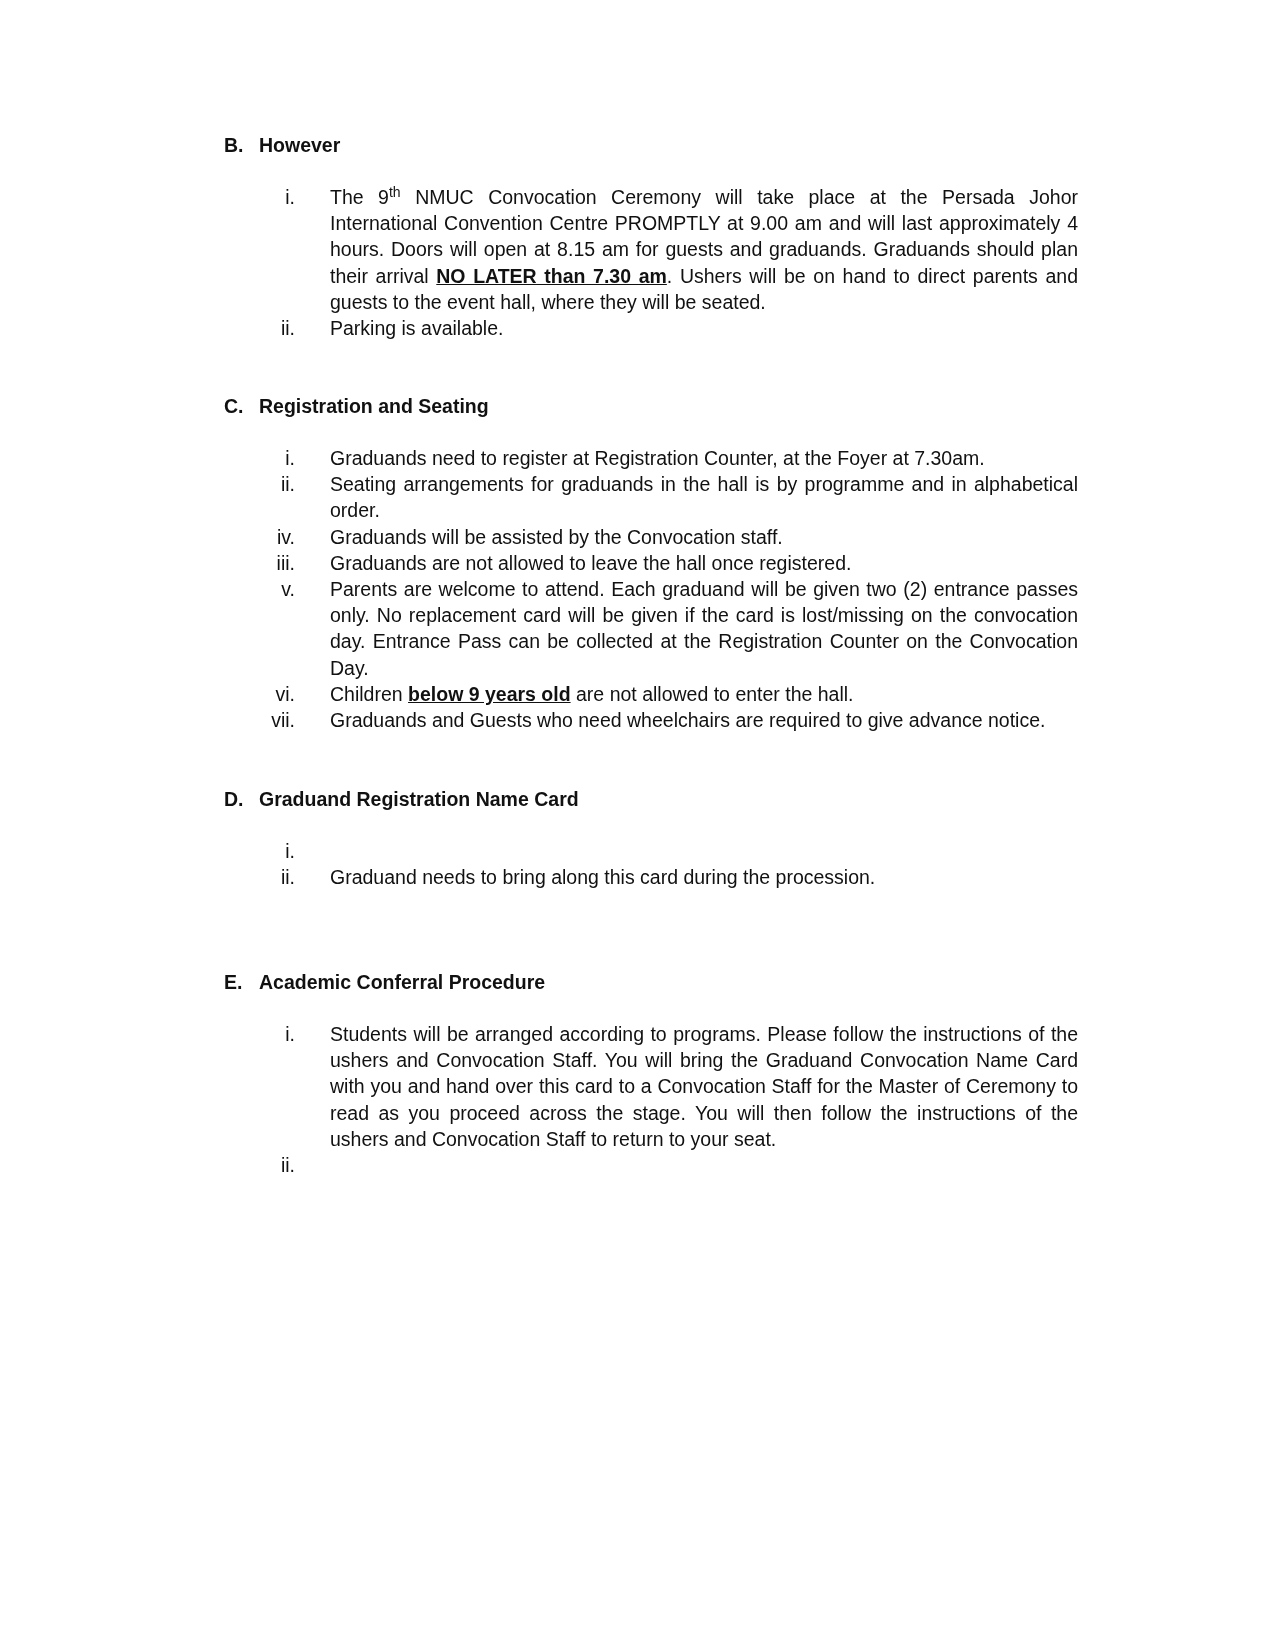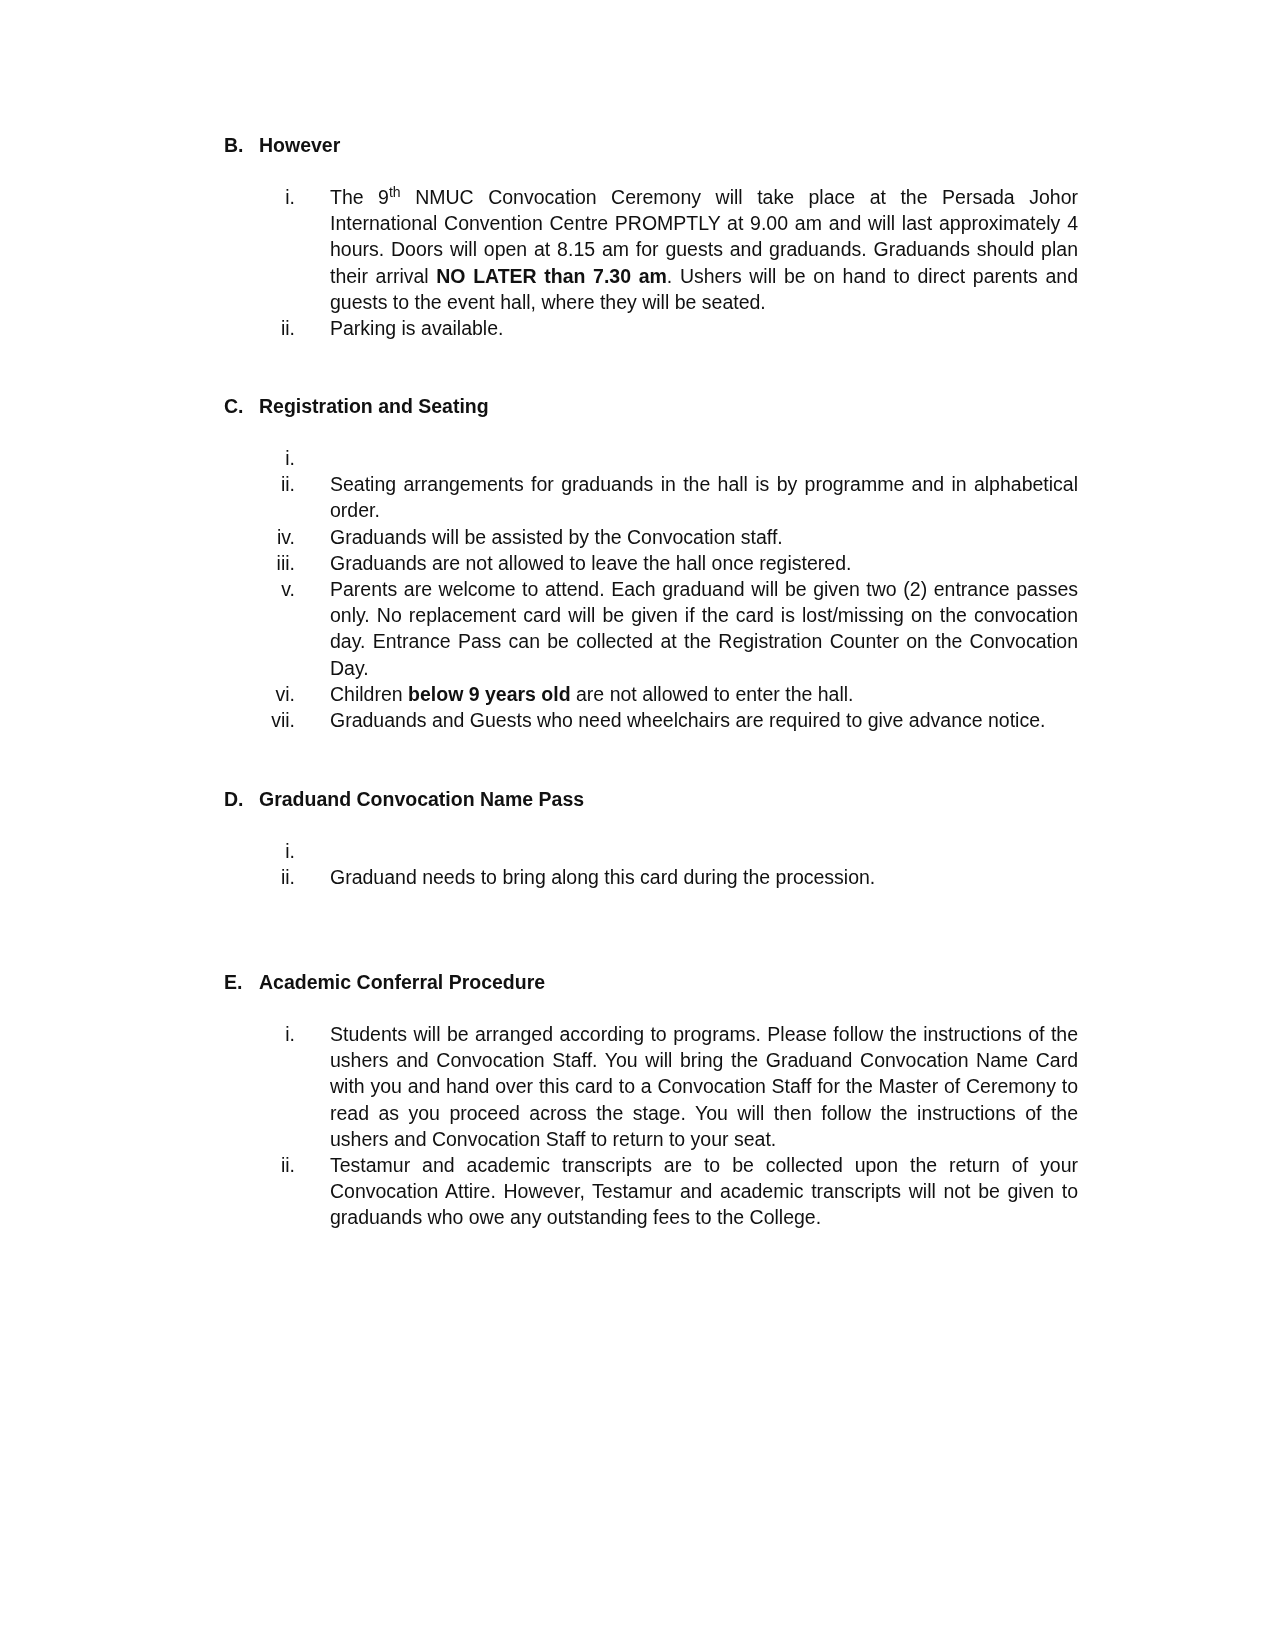--- a/index.html
+++ b/index.html
@@ -6,21 +6,21 @@
   body { width: 1275px; height: 1650px; position: relative; overflow: hidden;
          font-family: "Liberation Sans", sans-serif; color: #111111; }
   .page { position: absolute; left: 0; top: 0; width: 1275px; height: 1650px; }
   .section { position: absolute; left: 224px; width: 860px; }
   .heading { font-weight: bold; font-size: 19.5px; line-height: 26px; display: flex; }
   .heading .letter { width: 35px; }
   .list { margin-top: 26px; }
   .item { display: flex; font-size: 19.5px; line-height: 26.2px; }
   .num { width: 71px; text-align: right; padding-right: 35px; box-sizing: border-box; flex: 0 0 106px; }
   .text { width: 748px; text-align: justify; }
-  b { font-weight: bold; }
+  b { font-weight: bold; text-decoration: underline; }
   sup { font-size: 14px; line-height: 0; vertical-align: super; }
 </style>
 </head>
 <body>
 
 <div class="page">
   <div class="section" style="top:132px;">
       <div class="heading">
         <span class="letter">B.</span>
         <span>However</span>
@@ -37,20 +37,21 @@
       </div>
     </div>
   <div class="section" style="top:393px;">
       <div class="heading">
         <span class="letter">C.</span>
         <span>Registration and Seating</span>
       </div>
       <div class="list">
         <div class="item">
           <span class="num">i.</span>
+          <span class="text"><span>Graduands need to register at Registration Counter, at the Foyer at 7.30am.</span></span>
         </div>
         <div class="item">
           <span class="num">ii.</span>
           <span class="text"><span>Seating arrangements for graduands in the hall is by programme and in alphabetical order.</span></span>
         </div>
         <div class="item">
           <span class="num">iv.</span>
           <span class="text"><span>Graduands will be assisted by the Convocation staff.</span></span>
         </div>
         <div class="item">
@@ -67,21 +68,21 @@
         </div>
         <div class="item">
           <span class="num">vii.</span>
           <span class="text"><span>Graduands and Guests who need wheelchairs are required to give advance notice.</span></span>
         </div>
       </div>
     </div>
   <div class="section" style="top:786px;">
       <div class="heading">
         <span class="letter">D.</span>
-        <span>Graduand Convocation Name Pass</span>
+        <span>Graduand Registration Name Card</span>
       </div>
       <div class="list">
         <div class="item">
           <span class="num">i.</span>
         </div>
         <div class="item">
           <span class="num">ii.</span>
           <span class="text"><span>Graduand needs to bring along this card during the procession.</span></span>
         </div>
       </div>
@@ -91,17 +92,16 @@
         <span class="letter">E.</span>
         <span>Academic Conferral Procedure</span>
       </div>
       <div class="list">
         <div class="item">
           <span class="num">i.</span>
           <span class="text"><span>Students will be arranged according to programs. Please follow the instructions of the ushers and Convocation Staff. You will bring the Graduand Convocation Name Card with you and hand over this card to a Convocation Staff for the Master of Ceremony to read as you proceed across the stage. You will then follow the instructions of the ushers and Convocation Staff to return to your seat.</span></span>
         </div>
         <div class="item">
           <span class="num">ii.</span>
-          <span class="text"><span>Testamur and academic transcripts are to be collected upon the return of your Convocation Attire. However, Testamur and academic transcripts will not be given to graduands who owe any outstanding fees to the College.</span></span>
         </div>
       </div>
     </div>
 </div>
 
 </body></html>

